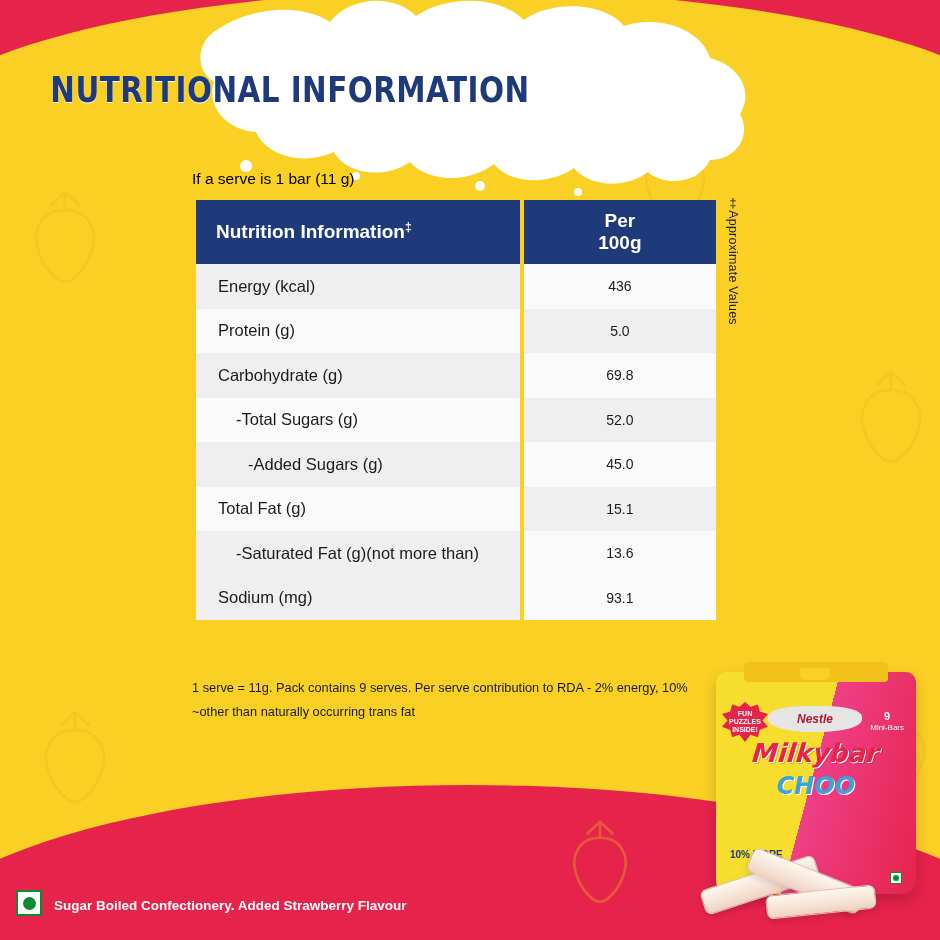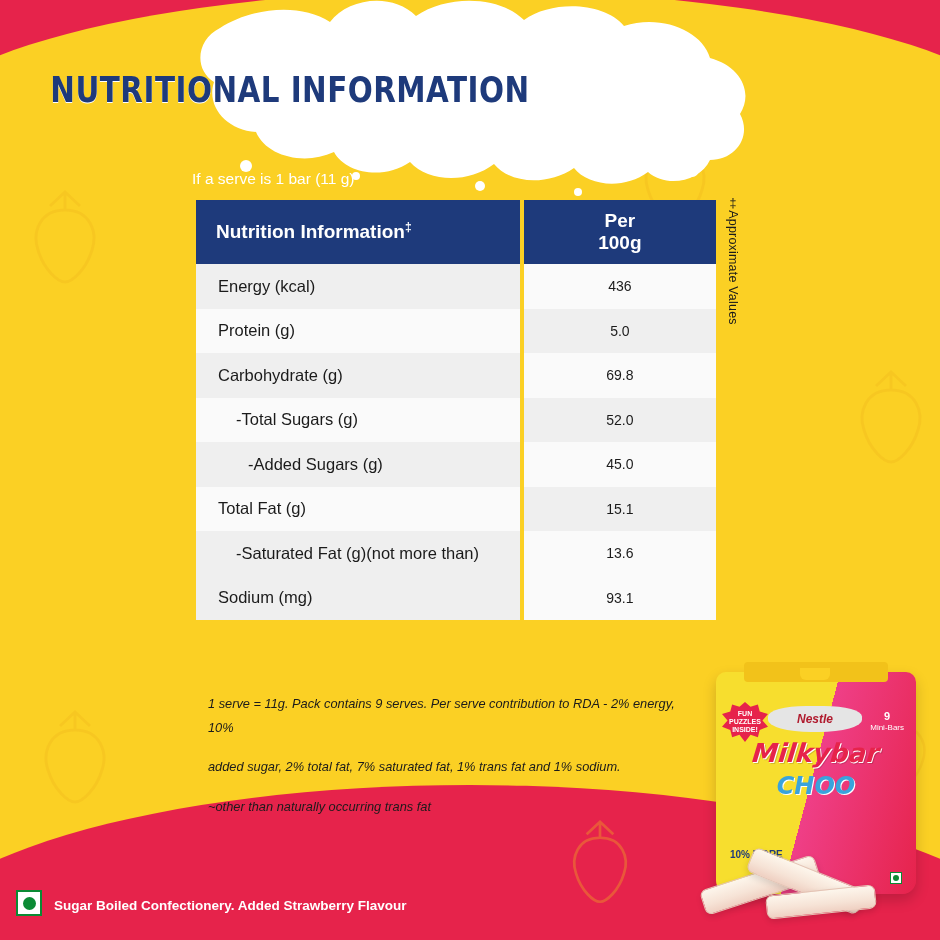--- a/index.html
+++ b/index.html
@@ -64,21 +64,21 @@
     font-family: "DejaVu Sans", sans-serif;
     transform: scaleY(1.18) scaleX(.98);
     text-shadow: 0 1px 0 #ffffff;
   }
 
   
   .serve-note {
     position: absolute;
     left: 192px; top: 170px;
     font-size: 15.5px;
-    color: #ffffff;
+    color: #000000;
   }
 
   
   .table-wrap {
     position: absolute;
     left: 192px; top: 200px;
     width: 528px;
   }
   .nut-table { width: 100%; border-collapse: separate; border-spacing: 4px 0; }
   .nut-table th, .nut-table td { padding: 0; }
@@ -124,21 +124,21 @@
 
   
   .footnotes {
     position: absolute;
     left: 192px; top: 676px;
     width: 500px;
     font-size: 12.8px;
     color: #1b1b1b;
     line-height: 1.85;
   }
-  .footnotes p { margin: 16px; font-style: italic; }
+  .footnotes p { margin: 0; }
 
   
   .veg-mark {
     position: absolute;
     left: 16px; bottom: 24px;
     width: 26px; height: 26px;
     border: 2px solid #0b8a34;
     background: #ffffff;
     display: flex; align-items: center; justify-content: center;
   }
@@ -316,21 +316,20 @@
           <td class="row-val shade-b">93.1</td>
         </tr>
       </tbody>
     </table>
   </div>
 
   <div class="approx">‡Approximate Values</div>
 
   <div class="footnotes">
     <p>1 serve = 11g. Pack contains 9 serves.  Per serve contribution to RDA - 2% energy, 10%</p>
-    <p>added sugar, 2% total fat, 7% saturated fat, 1% trans fat and 1% sodium.</p>
     <p>~other than naturally occurring trans fat</p>
   </div>
 
   <div class="pack">
     <div class="pack-body"></div>
     <div class="pack-top"></div>
     <div class="pack-notch"></div>
     <div class="burst">FUN PUZZLES INSIDE!</div>
     <div class="nestle">Nestle</div>
     <div class="pack-badge">

